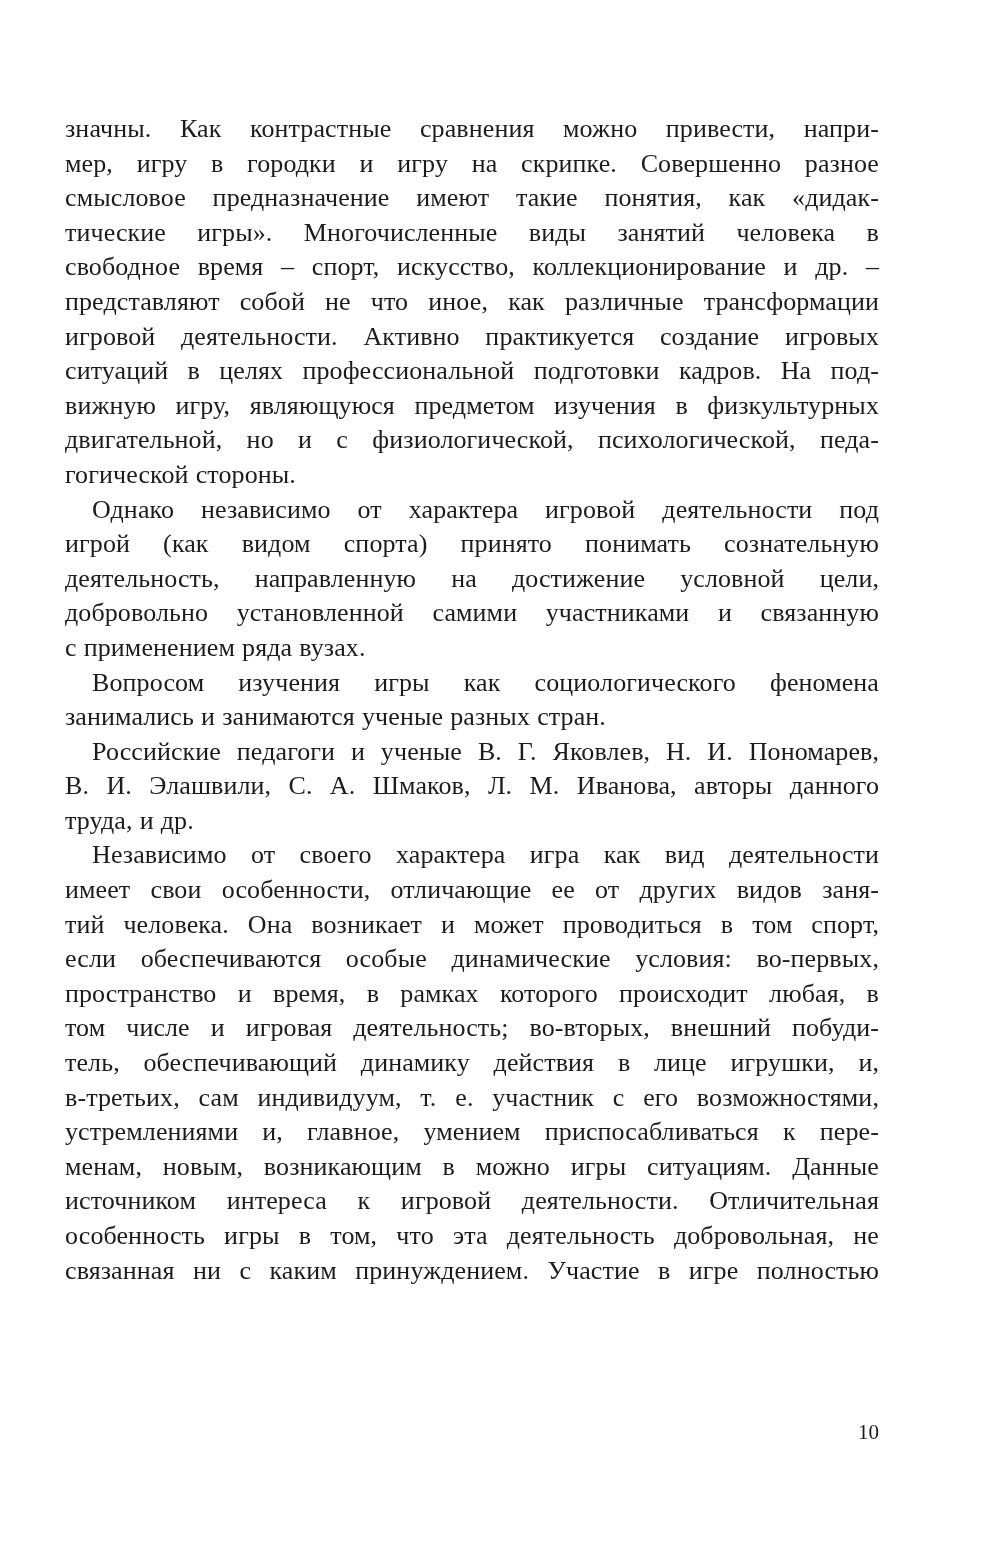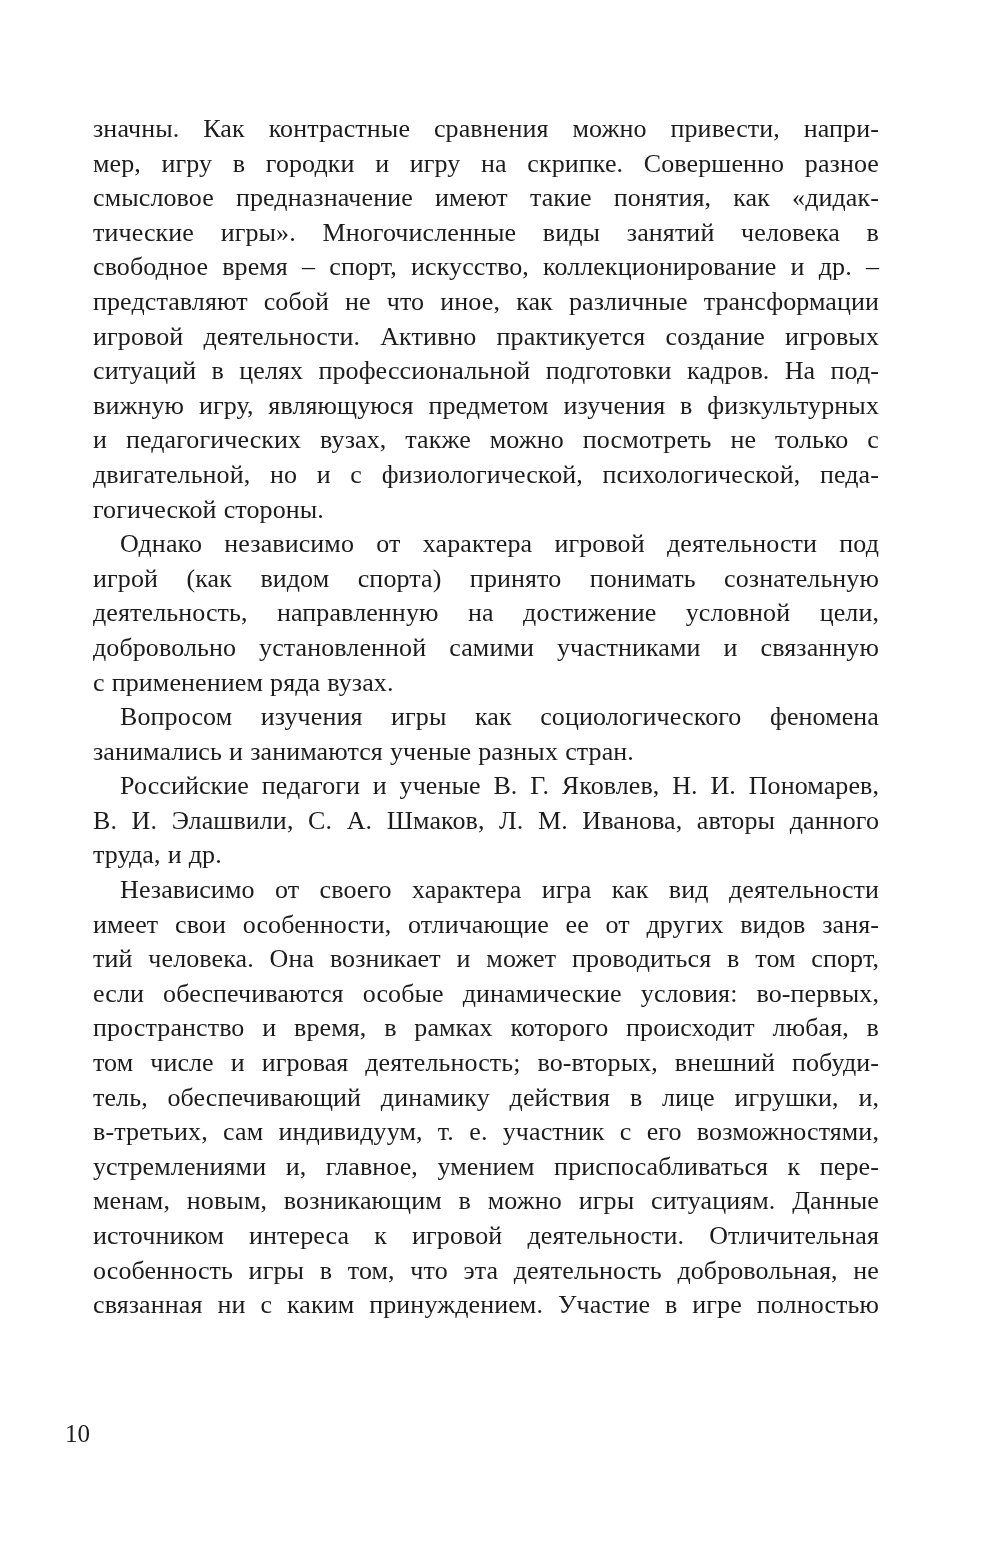--- a/index.html
+++ b/index.html
@@ -27,54 +27,52 @@
     word-spacing: 0.5px;
   }
   .paragraph {
     margin: 0;
     padding: 0;
   }
   .line {
     text-align: justify;
     
     text-align-last: justify;
-    margin-left: 28px;
   }
   .line.last {
     text-align-last: auto;
   }
   .paragraph.indent .line:first-child {
     text-indent: 27px;
   }
   .page-number {
     position: absolute;
     top: 1420px;
     left: 65px;
     width: 814px;
-    text-align: left;
-    font-size: 25px;
+    text-align: right;
+    font-size: 21px;
     color: #1c1c1c;
   }
 </style>
 </head>
 <body>
 
 <div class="book-page">
   <div class="text-block">
       <div class="paragraph">
         <div class="line">значны. Как контрастные сравнения можно привести, напри-</div>
         <div class="line">мер, игру в городки и игру на скрипке. Совершенно разное</div>
         <div class="line">смысловое предназначение имеют такие понятия, как «дидак-</div>
         <div class="line">тические игры». Многочисленные виды занятий человека в</div>
         <div class="line">свободное время – спорт, искусство, коллекционирование и др. –</div>
         <div class="line">представляют собой не что иное, как различные трансформации</div>
         <div class="line">игровой деятельности. Активно практикуется создание игровых</div>
         <div class="line">ситуаций в целях профессиональной подготовки кадров. На под-</div>
         <div class="line">вижную игру, являющуюся предметом изучения в физкультурных</div>
-        <div class="line">и педагогических вузах, также можно посмотреть не только с</div>
         <div class="line">двигательной, но и с физиологической, психологической, педа-</div>
         <div class="line last">гогической стороны.</div>
       </div>
       <div class="paragraph indent">
         <div class="line">Однако независимо от характера игровой деятельности под</div>
         <div class="line">игрой (как видом спорта) принято понимать сознательную</div>
         <div class="line">деятельность, направленную на достижение условной цели,</div>
         <div class="line">добровольно установленной самими участниками  и связанную</div>
         <div class="line last">с применением ряда вузах.</div>
       </div>

